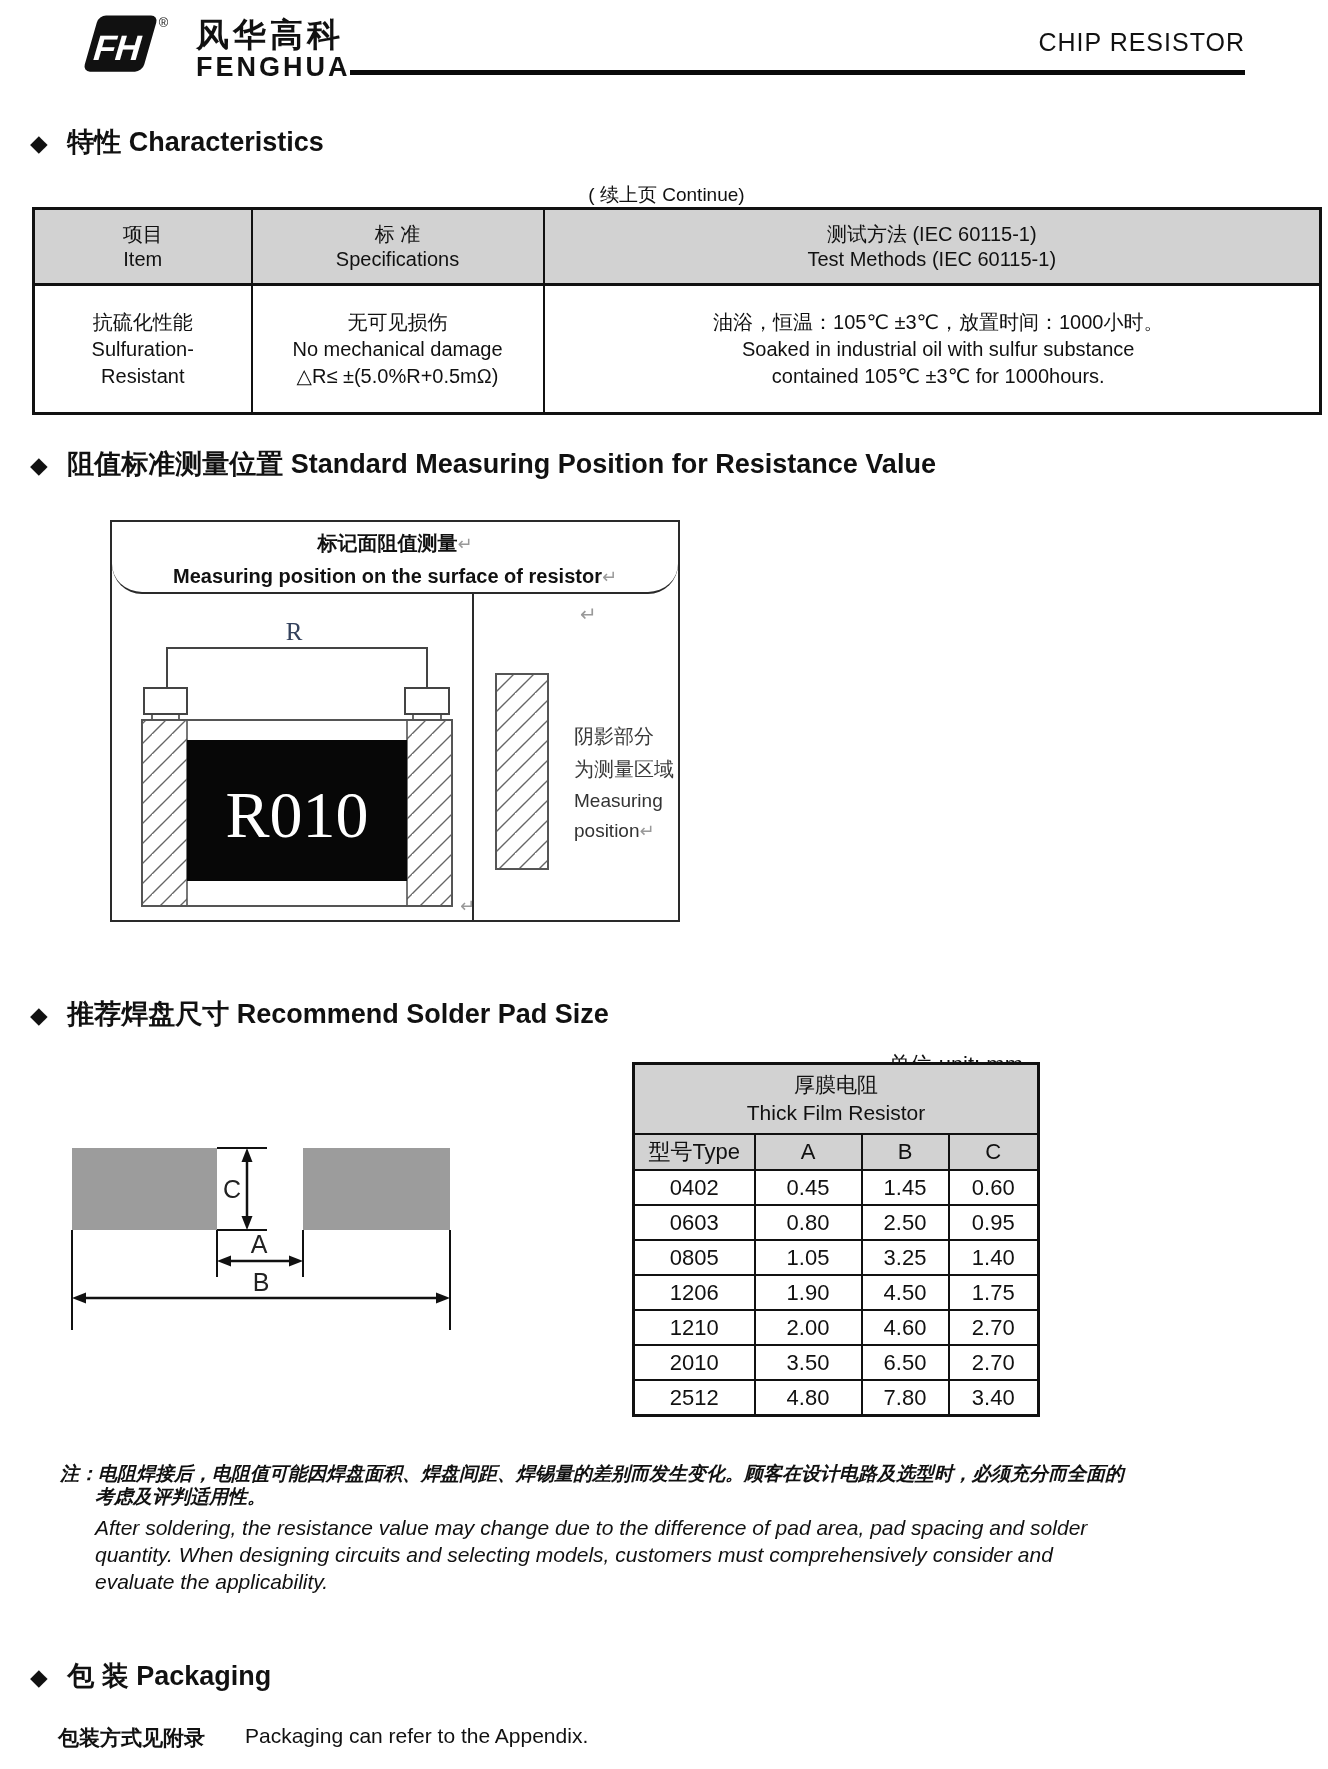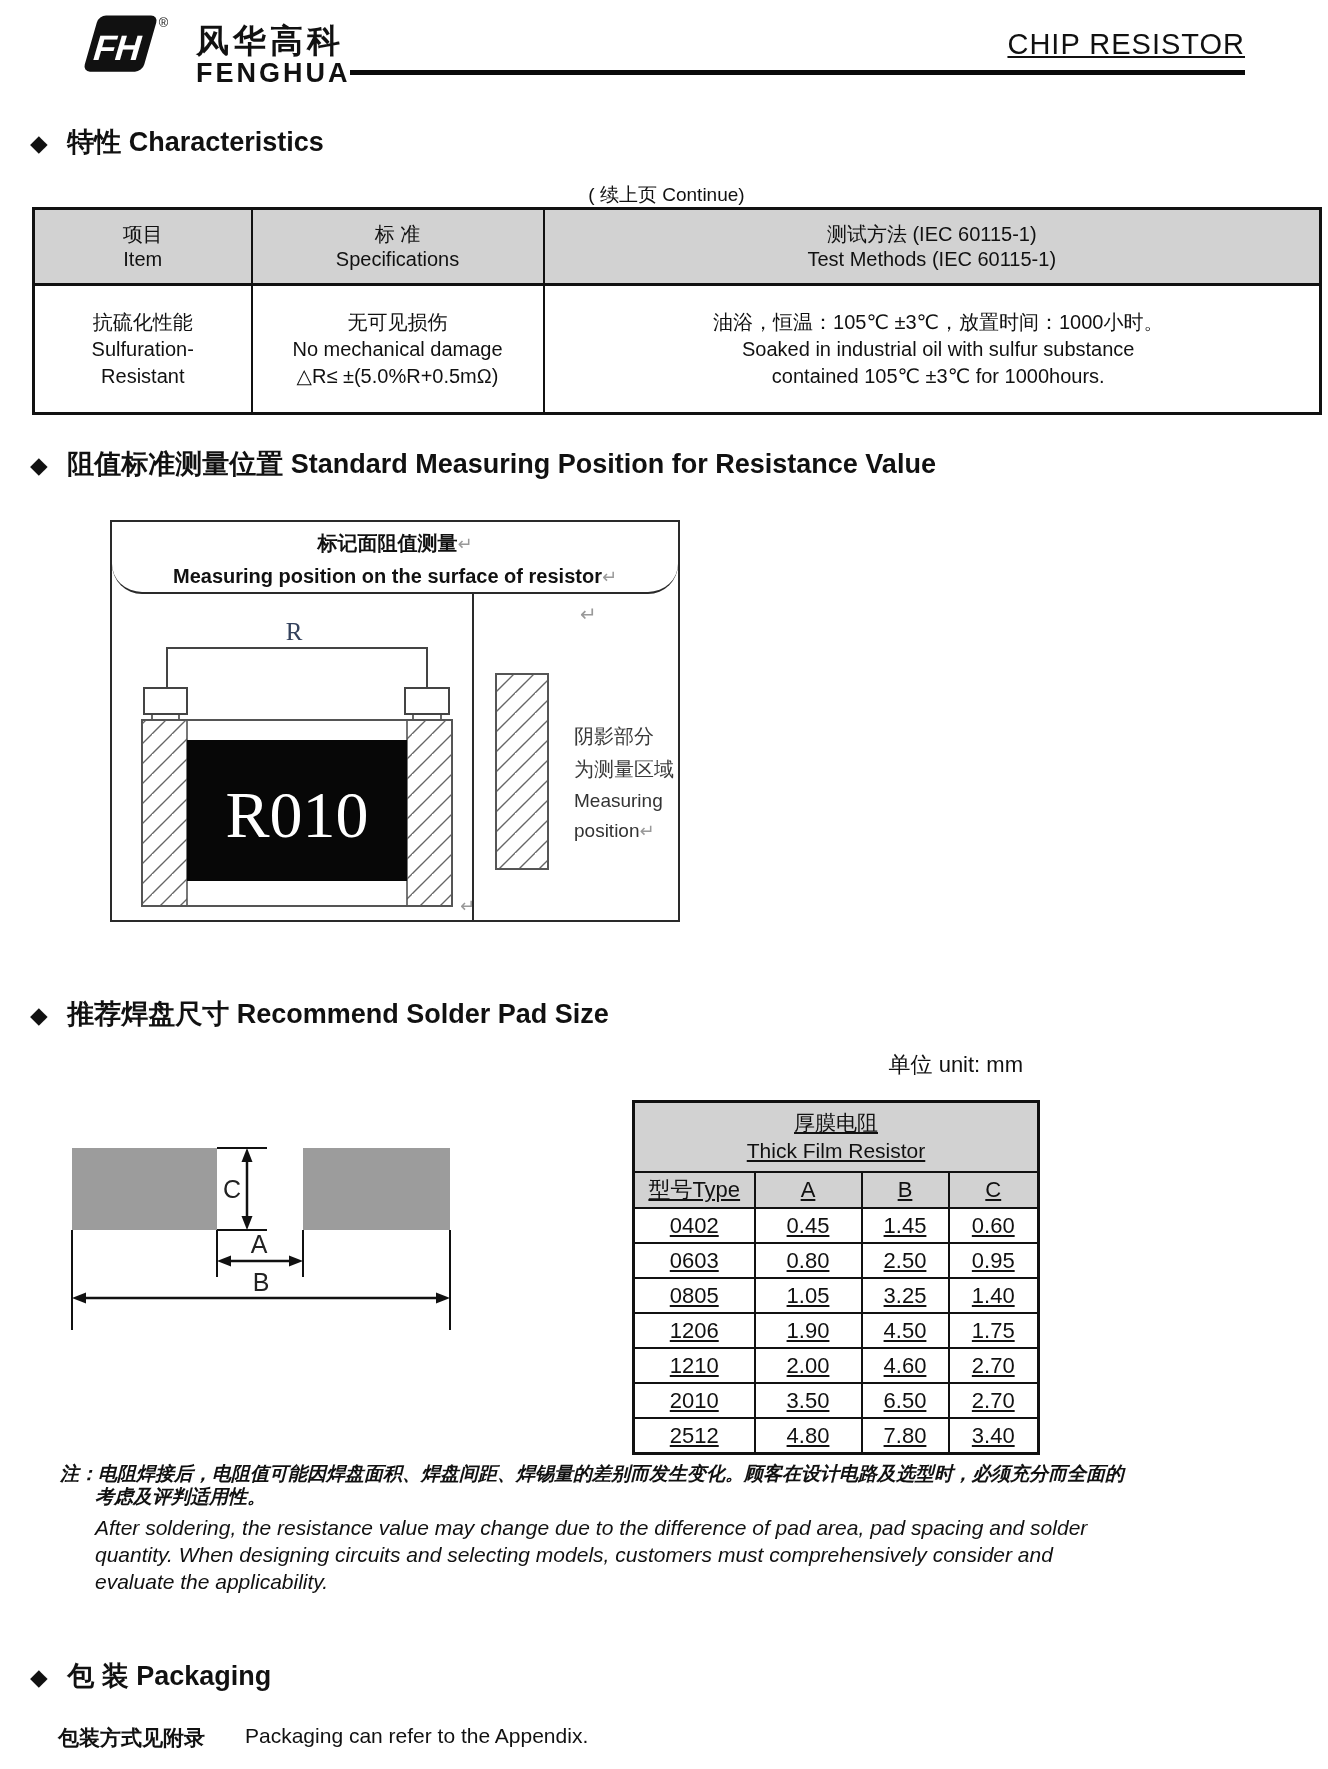--- a/index.html
+++ b/index.html
@@ -4,24 +4,24 @@
 <style>
   html,body { margin:0; padding:0; background:#888; }
   .page {
     position:relative; width:1328px; height:1769px; margin:0 auto;
     background:#ffffff; color:#111;
     font-family:"Liberation Sans","DejaVu Sans",sans-serif;
     overflow:hidden;
   }
   
   .logo { position:absolute; left:80px; top:8px; display:flex; align-items:flex-start; }
-  .logo-text { margin-left:26px; margin-top:16px; line-height:1.05; }
+  .logo-text { margin-left:26px; margin-top:10px; line-height:1.05; }
   .logo-cn { font-size:33px; font-weight:bold; letter-spacing:4px; }
   .logo-en { font-size:27px; font-weight:bold; letter-spacing:3px; }
-  .doc-title { position:absolute; right:83px; top:28px; font-size:29px; letter-spacing:1px;text-decoration:underline; }
+  .doc-title { position:absolute; right:83px; top:28px; font-size:25px; letter-spacing:1px; }
   .header-rule { position:absolute; left:350px; top:70px; width:895px; height:5px; background:#0a0a0a; }
   
   .h2 { position:absolute; font-size:27px; font-weight:bold; white-space:nowrap; }
   .h2 .diamond { font-size:23px; margin-right:12px; }
   
   .continue-note { position:absolute; left:23px; top:182px; width:1287px; text-align:center; font-size:19px; }
   table.char { position:absolute; left:23px; top:207px; width:1287px;
     border-collapse:collapse; table-layout:fixed; border:3px solid #111;margin-left:9px; }
   table.char td { border:2px solid #111; font-size:20px; vertical-align:middle; }
   table.char tr.head td { background:#d2d2d2; height:71px; text-align:center; border-bottom:3px solid #111; line-height:25px; }
@@ -38,22 +38,22 @@
   .measure-right { position:absolute; left:364px; top:0; width:202px; height:100%; }
   .mr-ret { position:absolute; left:104px; top:8px; font-size:20px; color:#999; }
   .mr-hatch { position:absolute; left:19px; top:79px; }
   .mr-legend { position:absolute; left:98px; top:126px; }
   .mr-legend .cn { font-size:20px; color:#3a3a3a; line-height:33px; }
   .mr-legend .en { font-size:19px; color:#333; line-height:30px; }
   .mr-legend .en:first-of-type { margin-top:14px; }
   
   .unit-label { position:absolute; left:623px; top:1050px; width:400px; text-align:right; font-size:22px; }
   .pad-svg { position:absolute; left:60px; top:1140px; }
-  table.solder { position:absolute; left:632px; top:1100px; width:405px;
-    border-collapse:collapse; table-layout:fixed; border:3px solid #111;text-decoration:underline; }
+  table.solder { position:absolute; left:632px; top:1062px; width:405px;
+    border-collapse:collapse; table-layout:fixed; border:3px solid #111; }
   table.solder td { border:2px solid #111; text-align:center; font-size:22px; }
   table.solder tr.group td { background:#d2d2d2; height:66px; font-size:21px; line-height:28px; }
   table.solder tr.cols td { background:#d2d2d2; height:32px; }
   table.solder tr.data td { height:31px; background:#fff; }
   
   .note { position:absolute; left:60px; top:1462px; width:1225px;font-style:italic; }
   .note .cn { font-size:19px; font-weight:bold; line-height:23px; }
   .note .en { font-size:21px; line-height:26px; margin-top:1px; }
   .note .indent { padding-left:35px; }
   .note .en.first { margin-top:7px; }

